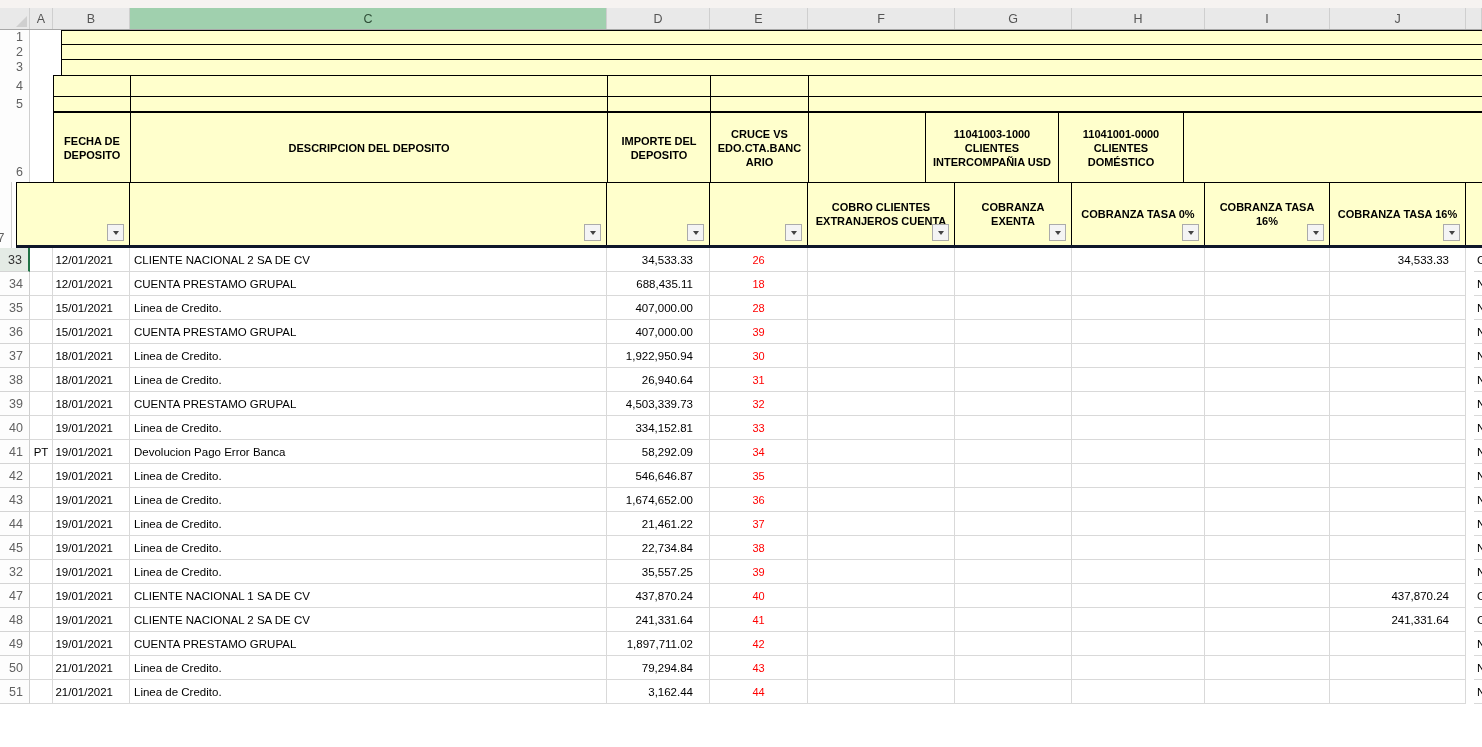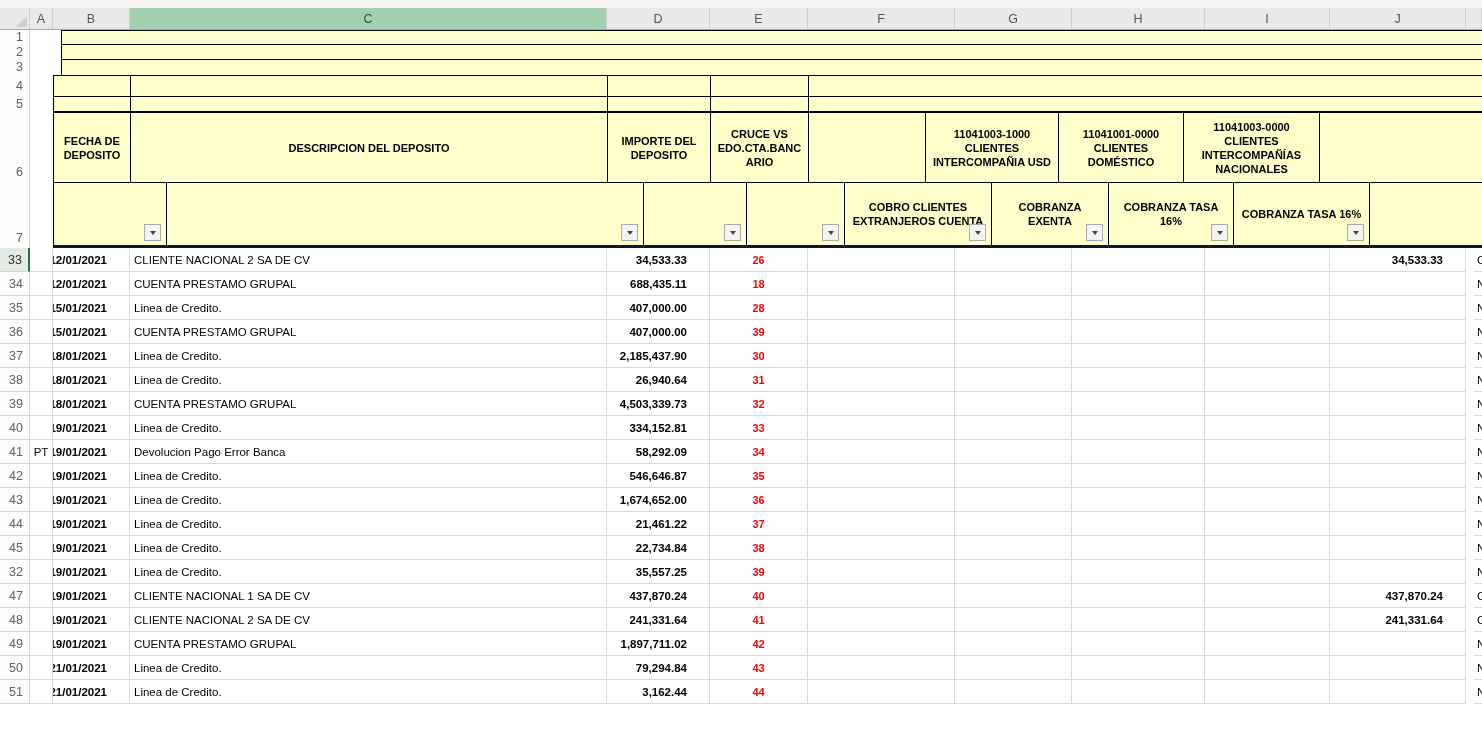--- a/index.html
+++ b/index.html
@@ -69,24 +69,24 @@
   .chev { width:0; height:0; border-top:4px solid #444;
     border-left:3.5px solid transparent; border-right:3.5px solid transparent; }
 
   
   .data-rows { width:100%; }
   .drow { display:flex; height:24px; }
   .dcell { display:flex; align-items:center; font-size:11.5px; color:#000;
     border-right:1px solid #d9d9d9; border-bottom:1px solid #d9d9d9;
     background:#fff; overflow:hidden; white-space:nowrap; }
   .drow .gutter-cell { border-bottom:1px solid #d4d4d4; }
-  .al-r { justify-content:flex-end; padding-right:22px;font-weight:bold; }
+  .al-r { justify-content:flex-end; padding-right:16px; }
   .al-l { justify-content:flex-start; padding-left:4px; }
   .al-c { justify-content:center; }
-  .cruce-num { color:#ff0000; font-weight:bold; font-size:11px; }
+  .cruce-num { color:#ff0000; font-weight:normal; font-size:11px; }
   .k-frag { border-right:none; padding-left:3px; }
   .a-val { font-size:11.5px;text-align:right; }
 </style>
 </head>
 <body>
 
 <div class="app">
   <div class="chrome-top"></div>
 
   <div class="col-headers">
@@ -149,21 +149,20 @@
     <div class="gutter-cell c-gut tall">6</div>
     <div class="a-spacer c-a"></div>
     <div class="band" style="flex:1">
       <div class="hcell c-b">FECHA DE DEPOSITO</div>
       <div class="hcell c-c">DESCRIPCION DEL DEPOSITO</div>
       <div class="hcell c-d">IMPORTE DEL DEPOSITO</div>
       <div class="hcell c-e">CRUCE VS EDO.CTA.BANCARIO</div>
       <div class="hcell c-g"></div>
       <div class="hcell c-h">11041003-1000 CLIENTES INTERCOMPAÑIA USD</div>
       <div class="hcell c-i">11041001-0000 CLIENTES DOMÉSTICO</div>
-      <div class="hcell c-j">11041003-0000 CLIENTES INTERCOMPAÑÍAS NACIONALES</div>
       <div class="hcell c-k nob"></div>
     </div>
   </div>
 
   <div class="sheet-row hdr7">
     <div class="gutter-cell c-gut tall">7</div>
     <div class="a-spacer c-a"></div>
     <div class="band" style="flex:1">
       <div class="hcell c-b">
         <div class="filter-btn">
@@ -186,20 +185,26 @@
           </div>
       </div>
       <div class="hcell c-f">
         <span>COBRO CLIENTES EXTRANJEROS CUENTA</span>
         <div class="filter-btn">
             <span class="chev"></span>
           </div>
       </div>
       <div class="hcell c-g">
         <span>COBRANZA EXENTA</span>
+        <div class="filter-btn">
+            <span class="chev"></span>
+          </div>
+      </div>
+      <div class="hcell c-h">
+        <span>COBRANZA TASA 0%</span>
         <div class="filter-btn">
             <span class="chev"></span>
           </div>
       </div>
       <div class="hcell c-i">
         <span>COBRANZA TASA 16%</span>
         <div class="filter-btn">
             <span class="chev"></span>
           </div>
       </div>
@@ -272,21 +277,21 @@
     <div class="dcell c-i"></div>
     <div class="dcell c-j al-r"></div>
     <div class="dcell c-k al-l k-frag">N/</div>
   </div>
 
   <div class="drow">
     <div class="gutter-cell c-gut">37</div>
     <div class="dcell c-a al-c a-val"></div>
     <div class="dcell c-b al-r">18/01/2021</div>
     <div class="dcell c-c al-l">Linea de Credito.</div>
-    <div class="dcell c-d al-r">2,185,437.90</div>
+    <div class="dcell c-d al-r">1,922,950.94</div>
     <div class="dcell c-e al-c cruce-num">30</div>
     <div class="dcell c-f"></div>
     <div class="dcell c-g"></div>
     <div class="dcell c-h"></div>
     <div class="dcell c-i"></div>
     <div class="dcell c-j al-r"></div>
     <div class="dcell c-k al-l k-frag">N/</div>
   </div>
 
   <div class="drow">

